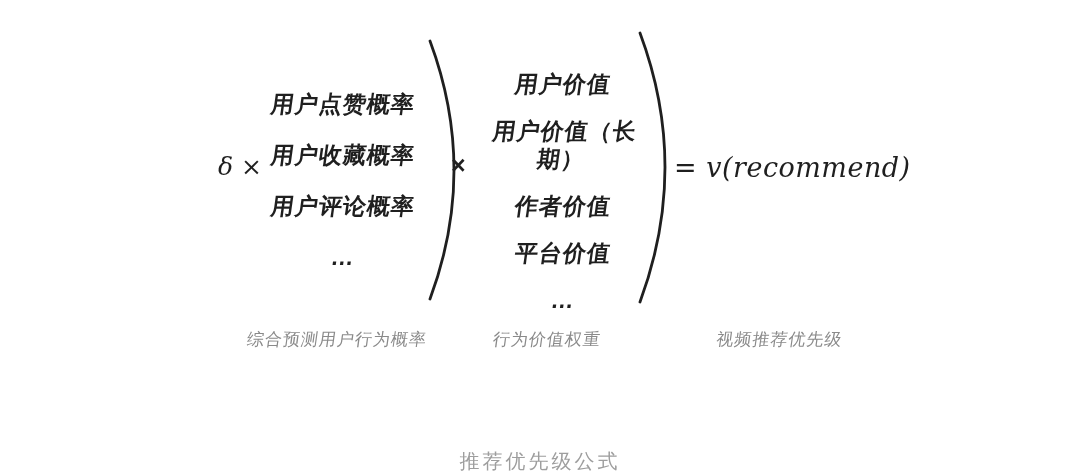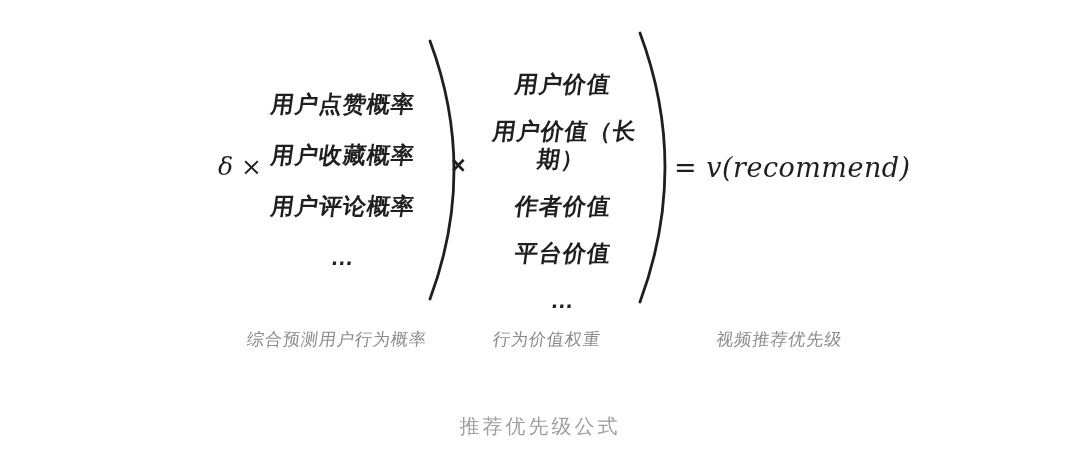--- a/index.html
+++ b/index.html
@@ -90,21 +90,21 @@
     letter-spacing: 1px;
     white-space: nowrap;
   }
   .label-1 { left: 232px; width: 210px; }
   .label-2 { left: 462px; width: 170px; }
   .label-3 { left: 692px; width: 175px; }
   .caption {
     position: absolute;
     left: 0;
     right: 0;
-    top: 413px;
+    top: 448px;
     text-align: center;
     font-size: 20px;
     color: #9e9e9e;
     letter-spacing: 3px;
   }
 </style>
 </head>
 <body>
 
 <div class="canvas">

